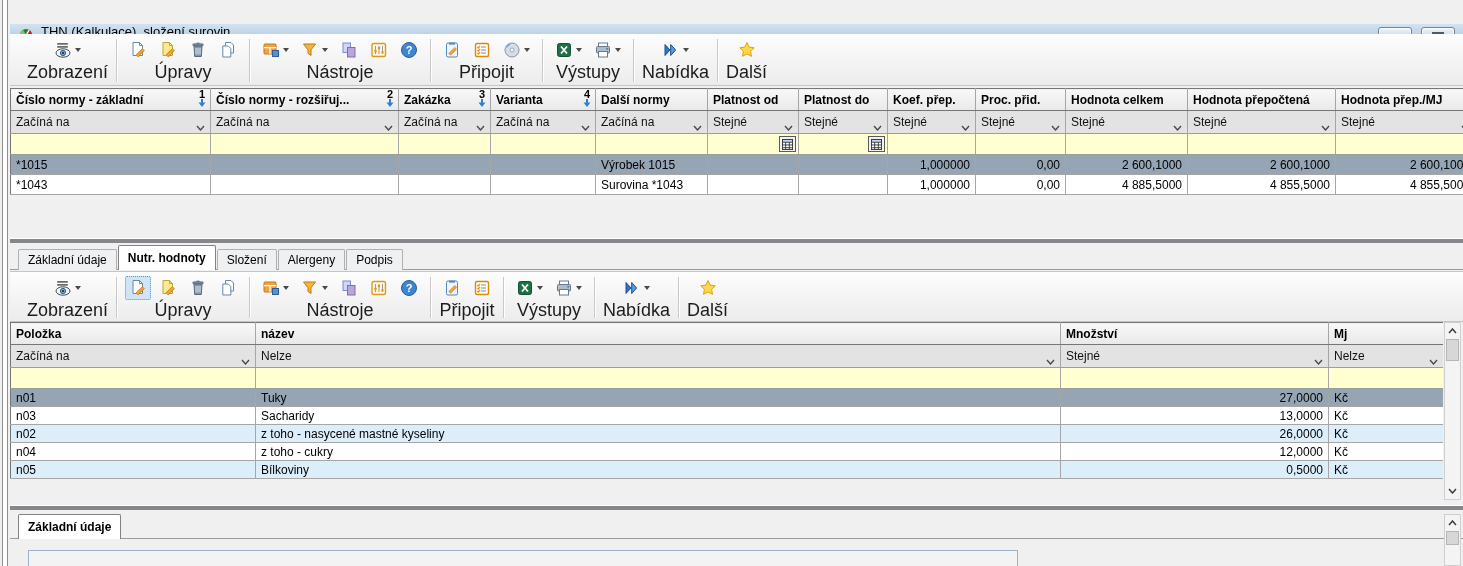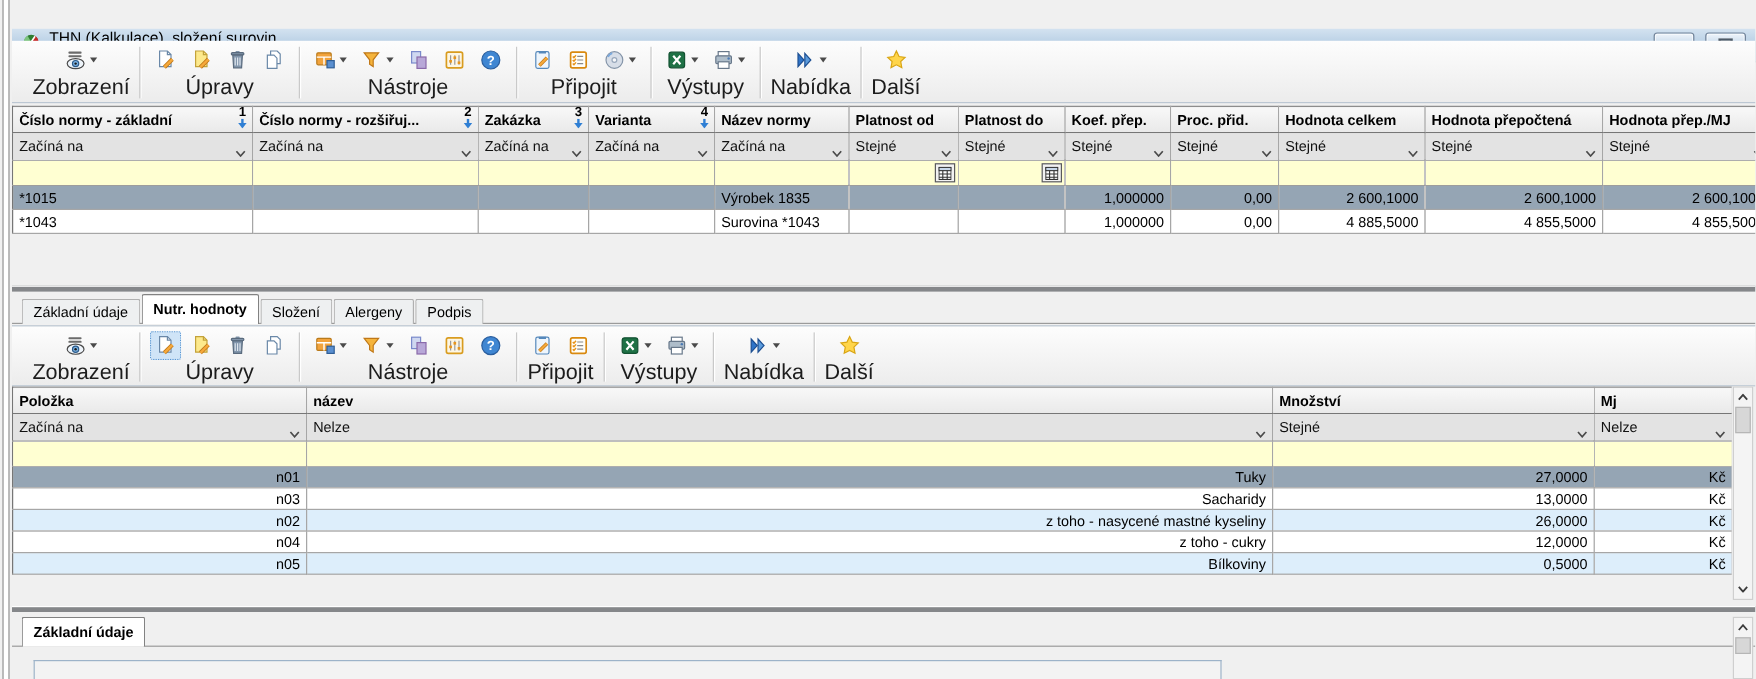--- a/index.html
+++ b/index.html
@@ -42,21 +42,21 @@
   table.g { border-collapse:collapse; table-layout:fixed; }
   table.g th, table.g td { overflow:hidden; white-space:nowrap; padding:0 5px; border-right:1px solid #a6a6a6; }
   table.g th { height:22px; text-align:left; font-weight:bold; font-size:12px;
     background:linear-gradient(180deg,#f8f8f8,#e9e9e9);
     border-top:1px solid #767676; border-bottom:1px solid #767676; position:relative; }
   table.g th:first-child, table.g td:first-child { border-left:1px solid #767676; }
   tr.flt td { height:23px; background:#e3e3e3; border-bottom:1px solid #9d9d9d; position:relative; color:#111; padding-right:20px; }
   tr.inp td { height:21px; background:#ffffd2; border-bottom:1px solid #9d9d9d; position:relative; }
   tr.inp input { width:100%; height:17px; border:none; background:transparent; outline:none; font:inherit; }
   tr.row td { height:20px; background:#fff; border-bottom:1px solid #a6a6a6; }
-  .g2 tr.row td { height:18px;text-align:right; }
+  .g2 tr.row td { height:18px; }
   tr.row.sel td { background:#95a5b4; }
   tr.row.alt td { background:#ddeefb; }
   td.num, th.num { text-align:right; }
   .chev { position:absolute; right:5px; top:9px; }
   .sortbadge { position:absolute; right:4px; top:1px; display:flex; flex-direction:column; align-items:center; line-height:9px; }
   .sortbadge .n { font-size:11px; font-weight:bold; }
   .cal-btn { position:absolute; right:2px; top:2px; width:17px; height:16px; background:#f2f2f2; border:1px solid #5a5a5a; display:flex; align-items:center; justify-content:center; }
 
   
   .splitter { position:absolute; left:10px; width:1453px; height:5px; background:#85878a; border-top:1px solid #ffffff; }
@@ -324,21 +324,21 @@
                 </svg>
               </span></th>
         <th><span>Varianta</span>
           <span class="sortbadge">
                 <span class="n">4</span>
                 <svg width="8" height="8" viewBox="0 0 8 8">
                   <path d="M4 0v4" stroke="#2f7fd4" stroke-width="2"></path>
                   <path d="M0.5 3.6L4 8l3.5-4.4z" fill="#2f7fd4"></path>
                 </svg>
               </span></th>
-        <th><span>Název normy</span></th>
+        <th><span>Další normy</span></th>
         <th><span>Platnost od</span></th>
         <th><span>Platnost do</span></th>
         <th><span>Koef. přep.</span></th>
         <th><span>Proc. přid.</span></th>
         <th><span>Hodnota celkem</span></th>
         <th><span>Hodnota přepočtená</span></th>
         <th><span>Hodnota přep./MJ</span></th>
       </tr>
       <tr class="flt">
         <td><span>Začíná na</span><span class="chev"><svg width="9" height="6">
@@ -402,21 +402,21 @@
         <td><input class="f-input" style=""></td>
         <td><input class="f-input" style=""></td>
         <td><input class="f-input" style=""></td>
         <td><input class="f-input" style=""></td>
       </tr>
       <tr class="row sel">
         <td>*1015</td>
         <td></td>
         <td></td>
         <td></td>
-        <td>Výrobek 1835</td>
+        <td>Výrobek 1015</td>
         <td></td>
         <td></td>
         <td class="num">1,000000</td>
         <td class="num">0,00</td>
         <td class="num">2 600,1000</td>
         <td class="num">2 600,1000</td>
         <td class="num">2 600,1000</td>
       </tr>
       <tr class="row">
         <td>*1043</td>

